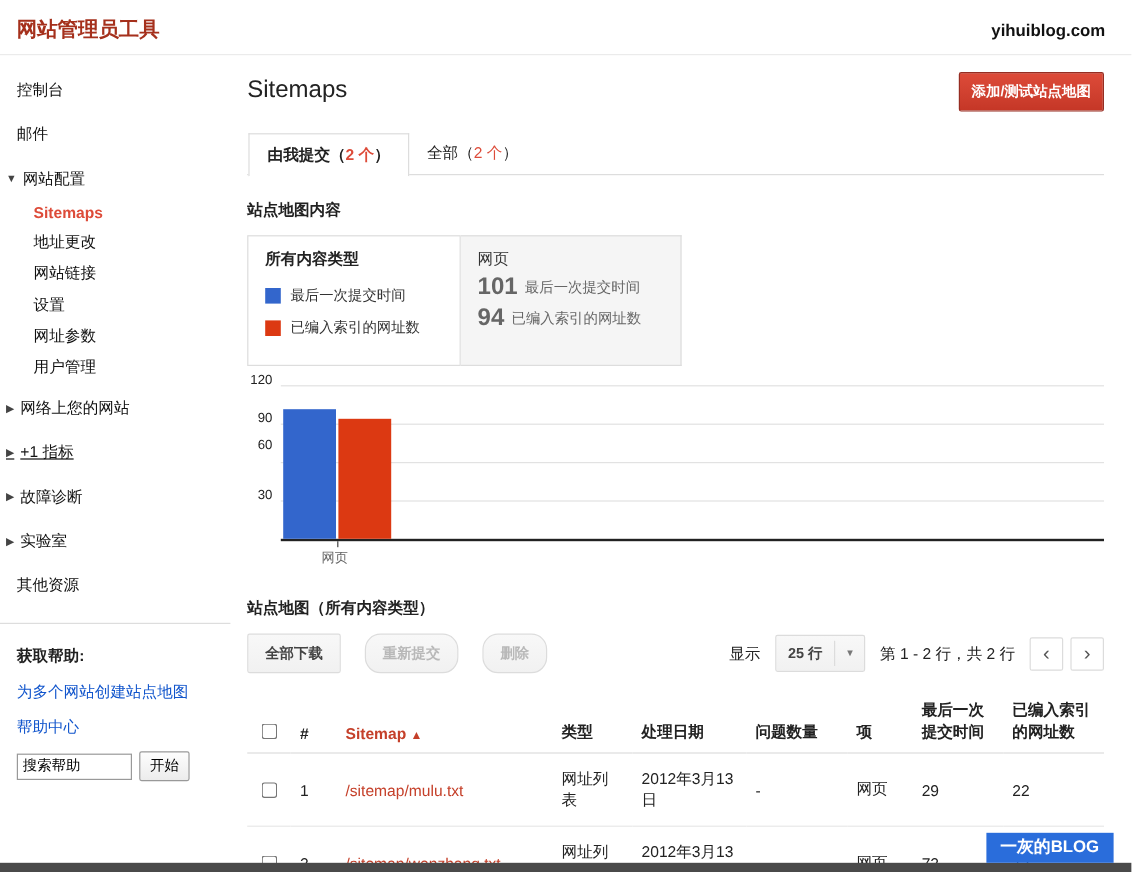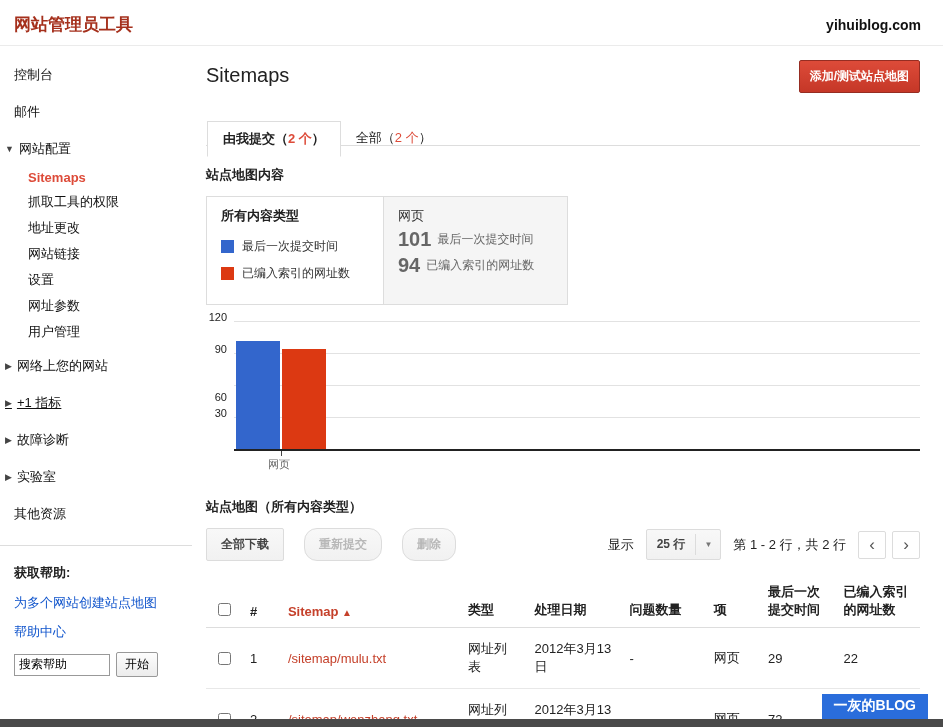--- a/index.html
+++ b/index.html
@@ -35,21 +35,21 @@
 
   
   .main { flex:1; padding: 14px 23px 0 14px; min-width:0; }
   .title-row { display:flex; justify-content:space-between; align-items:flex-start; }
   .page-title { font-size: 20px; font-weight: normal; margin: 4px 0 0; color:#222; }
   .red-btn { background: linear-gradient(#dd4b39,#c53727); border:1px solid #962d22; color:#fff;
              font-weight:bold; font-size:12px; padding: 7px 10px; border-radius:2px; cursor:pointer;
              font-family:inherit; }
 
   .tabbar { display:flex; border-bottom:1px solid #ddd; margin-top: 16px; padding-left: 1px; }
-  .tab { padding: 8px 15px; cursor:pointer; position:relative; top:12px; color:#222; }
+  .tab { padding: 8px 15px; cursor:pointer; position:relative; top:2px; color:#222; }
   .tab.active { border:1px solid #ddd; border-bottom:1px solid #fff; background:#fff; font-weight:bold; }
   .tab .cnt { color:#dd4b39; }
 
   .section-title { font-size:13px; font-weight:bold; margin: 20px 0 12px; color:#222; }
 
   .stats { display:flex; }
   .stats-left  { border:1px solid #ddd; background:#fff; width: 178px; padding: 10px 14px 12px; }
   .stats-right { border:1px solid #ddd; border-left:0; background:#f5f5f5; width: 184px; padding: 10px 14px 12px; }
   .stats-title { font-weight:bold; margin-bottom: 13px; }
   .legend-row { display:flex; align-items:center; gap:8px; margin: 10px 0; font-size:12px; color:#333; }
@@ -114,21 +114,20 @@
 
   <div class="sidebar">
     <div class="snav">控制台</div>
     <div class="snav">邮件</div>
 
     <div class="snav" style="margin-bottom:0; margin-left:-9px;">
       <span class="tri">▼</span><span>网站配置</span>
     </div>
     <ul class="children">
       <li class="selected">Sitemaps</li>
-      <li>抓取工具的权限</li>
       <li>地址更改</li>
       <li>网站链接</li>
       <li>设置</li>
       <li>网址参数</li>
       <li>用户管理</li>
     </ul>
 
     <div class="snav" style="margin-left:-9px;">
       <span class="tri">▶</span><span>网络上您的网站</span>
     </div>
@@ -193,21 +192,21 @@
         <div class="stat-line">
           <span class="big">94</span>
           <span>已编入索引的网址数</span>
         </div>
       </div>
     </div>
 
     <div class="chart">
       <div class="yaxis">
           <div class="ylab" style="bottom: 32px;">30</div>
-          <div class="ylab" style="bottom: 48px; text-align: right;">60</div>
+          <div class="ylab" style="bottom: 74px; text-align: right;">60</div>
           <div class="ylab" style="bottom: 96px;">90</div>
           <div class="ylab" style="bottom: 128px;">120</div>
         </div>
       <div class="plot">
         <div class="bar bar0" style="height: 107.733px; background: rgb(51, 102, 204);"></div>
         <div class="bar bar1" style="height: 100.267px; background: rgb(220, 57, 18);"></div>
         <div class="xtick"></div>
       <div class="grid" style="bottom: 31px;"></div>
           <div class="grid" style="bottom: 63px;"></div>
           <div class="grid" style="bottom: 95px;"></div>

